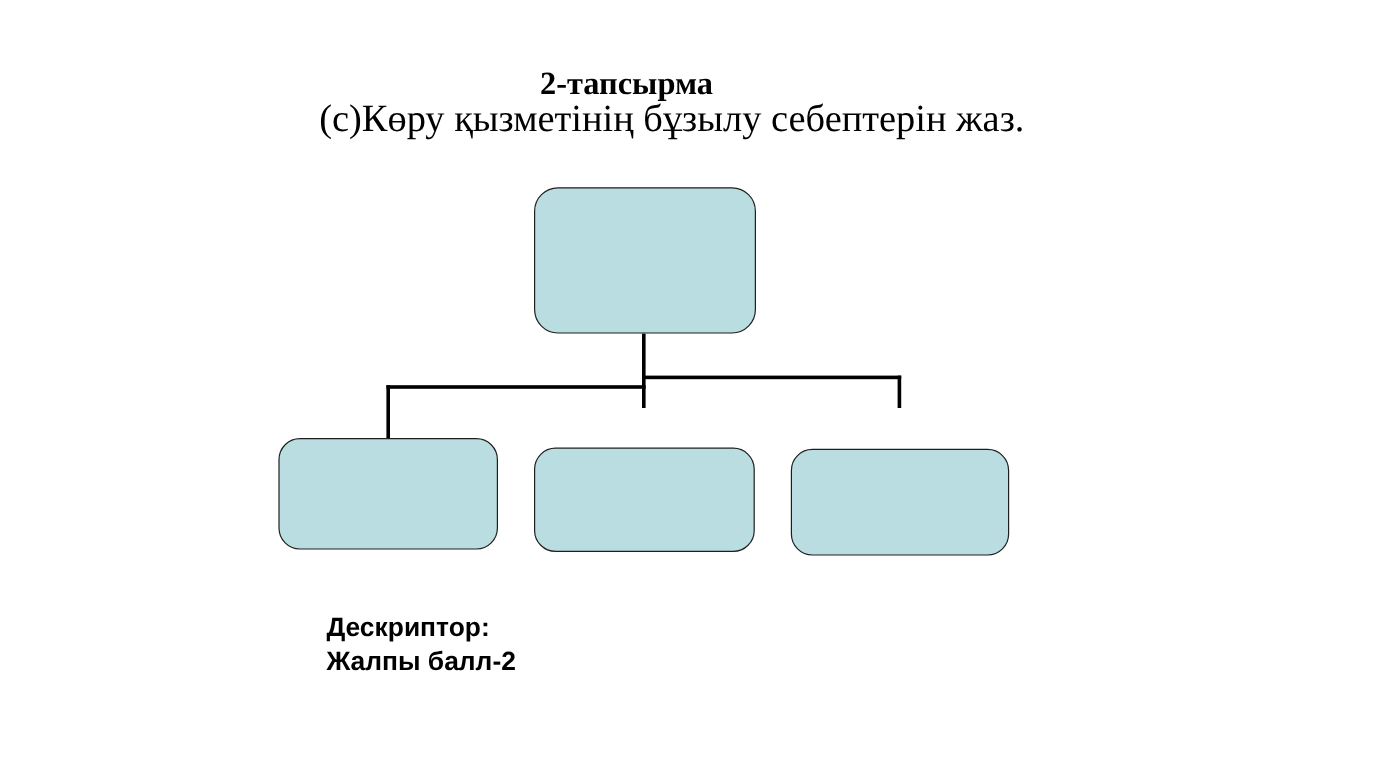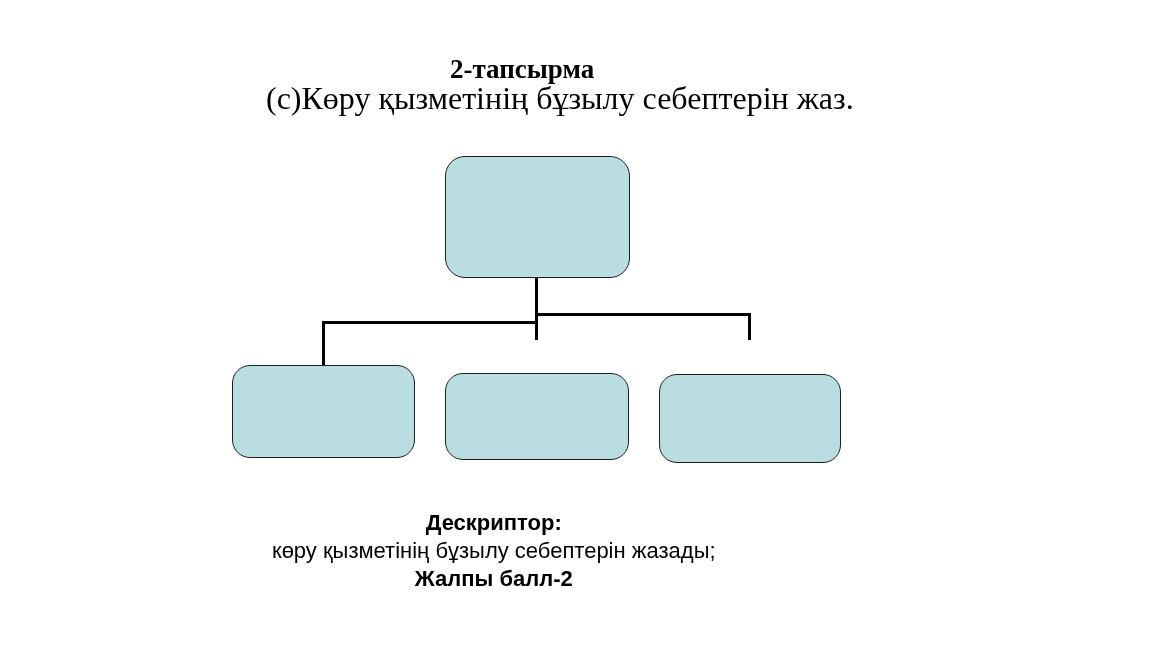--- a/index.html
+++ b/index.html
@@ -8,21 +8,20 @@
     background: #ffffff;
   }
   .slide {
     position: relative;
     width: 1152px;
     height: 648px;
     background: #ffffff;
     overflow: hidden;
     font-family: "Liberation Serif", serif;
     color: #000000;
-    text-align: center;
   }
 
   
   .page-title {
     position: absolute;
     left: 450px;
     top: 55px;
     font-size: 27px;
     line-height: 28px;
     font-weight: bold;
@@ -94,17 +93,16 @@
     <div class="node node-child-1" data-bind="diagram.children.0.label" data-bind-style="backgroundColor:diagram.box_fill" style="background-color: rgb(185, 221, 224);"></div>
 
     <div class="node node-child-2" data-bind="diagram.children.1.label" data-bind-style="backgroundColor:diagram.box_fill" style="background-color: rgb(185, 221, 224);"></div>
 
     <div class="node node-child-3" data-bind="diagram.children.2.label" data-bind-style="backgroundColor:diagram.box_fill" style="background-color: rgb(185, 221, 224);"></div>
 
   </div>
 
   <div class="descriptor">
     <div class="bold" data-bind="descriptor.heading">Дескриптор:</div>
-    <div data-bind="descriptor.criteria">көру қызметінің бұзылу себептерін жазады;</div>
     <div class="bold" data-bind="descriptor.total_label">Жалпы балл-2</div>
   </div>
 
 </div>
 
 </body></html>

